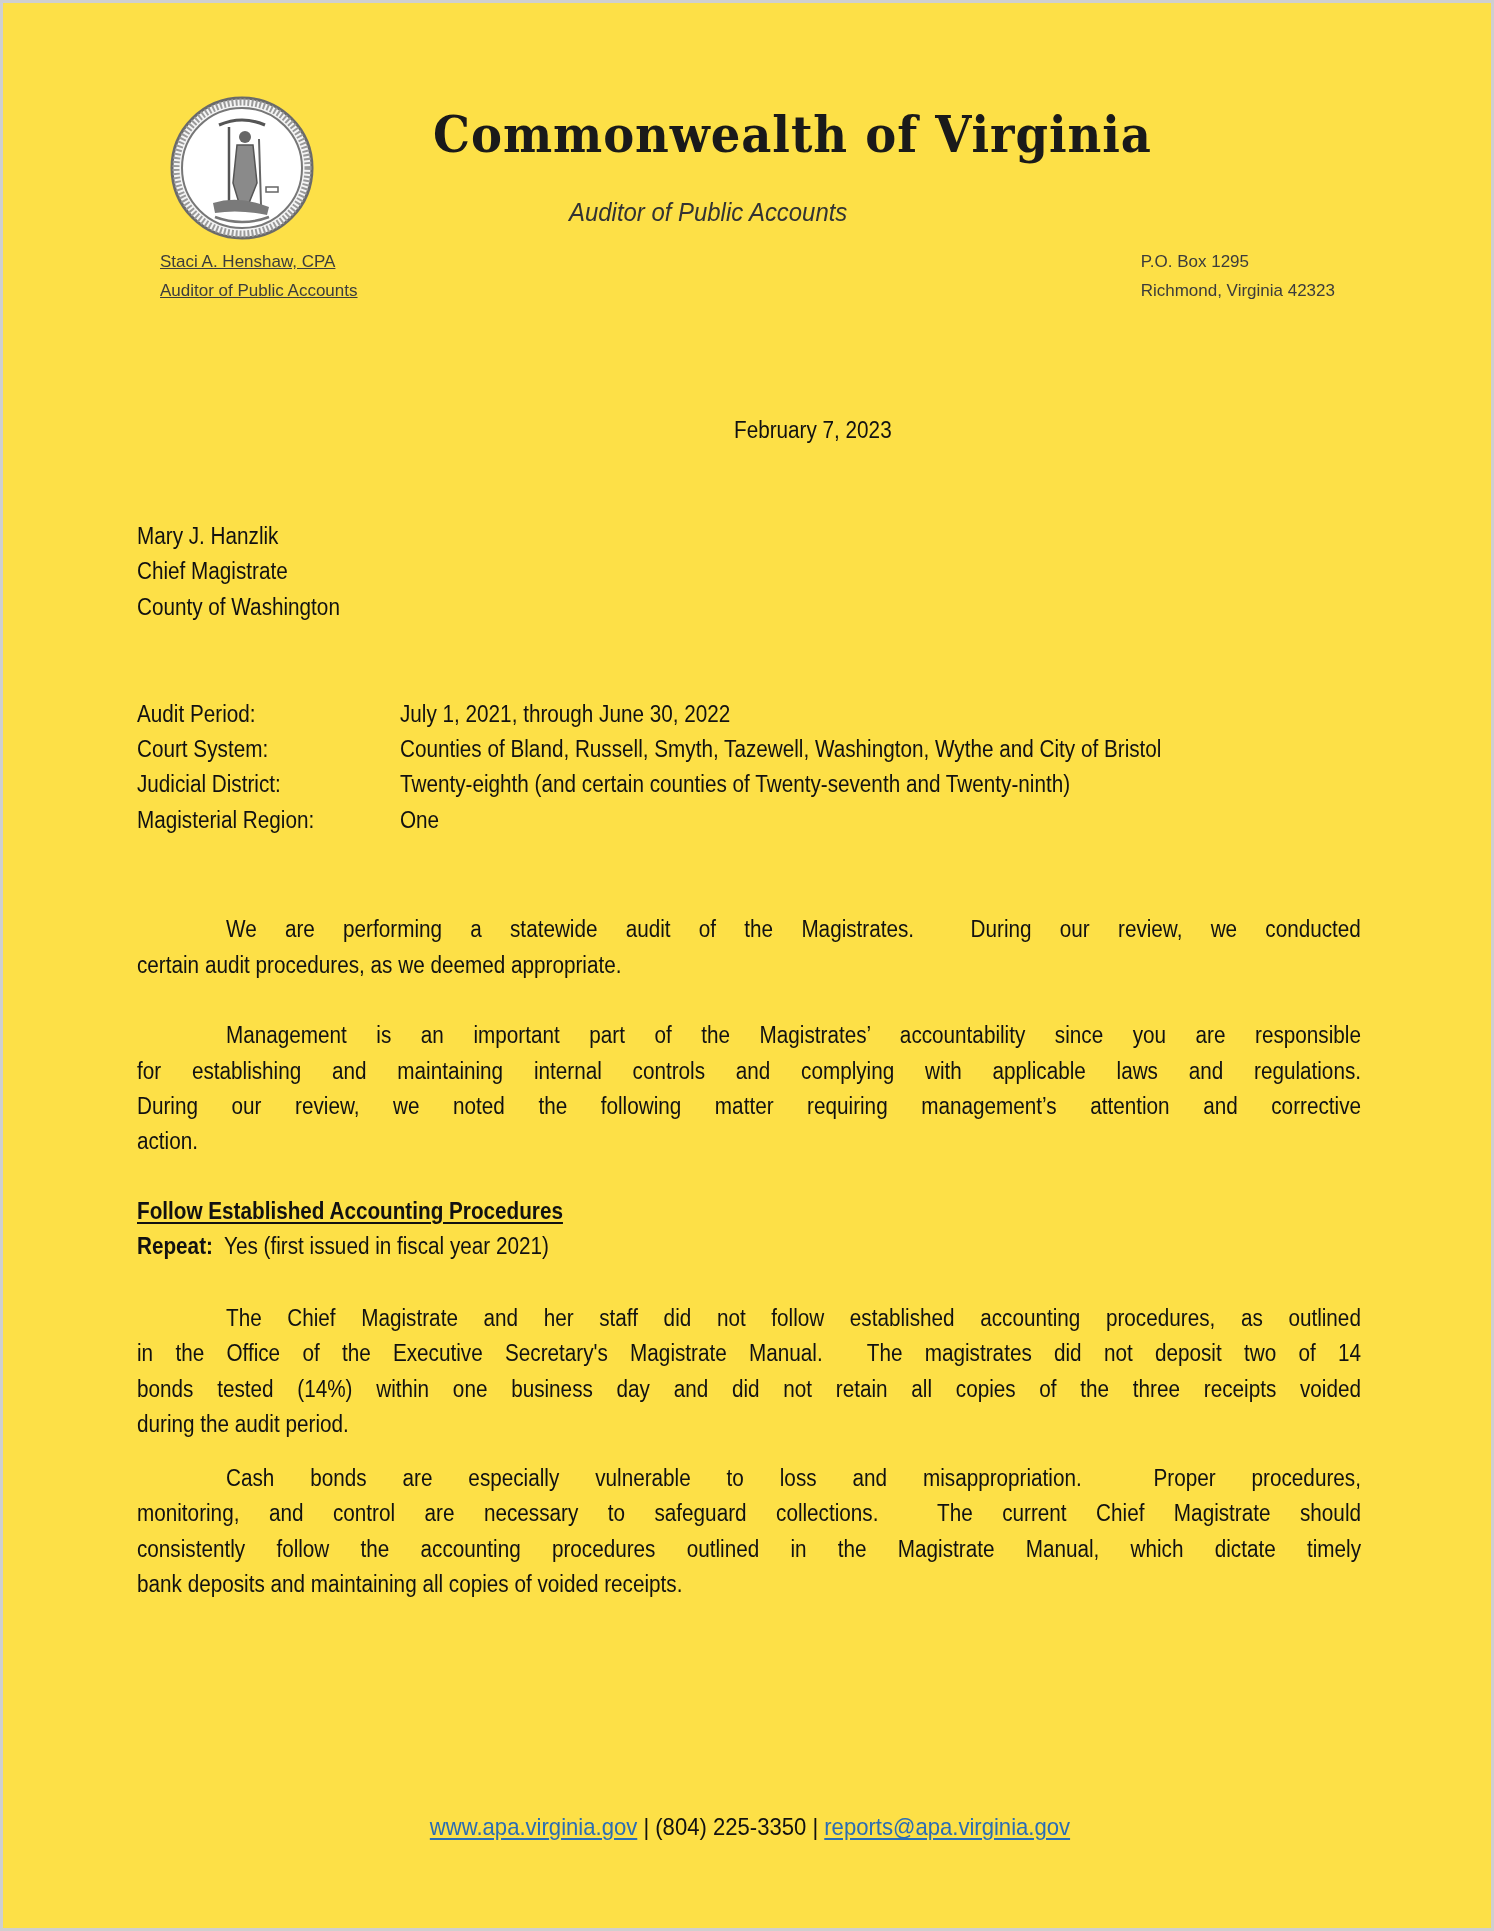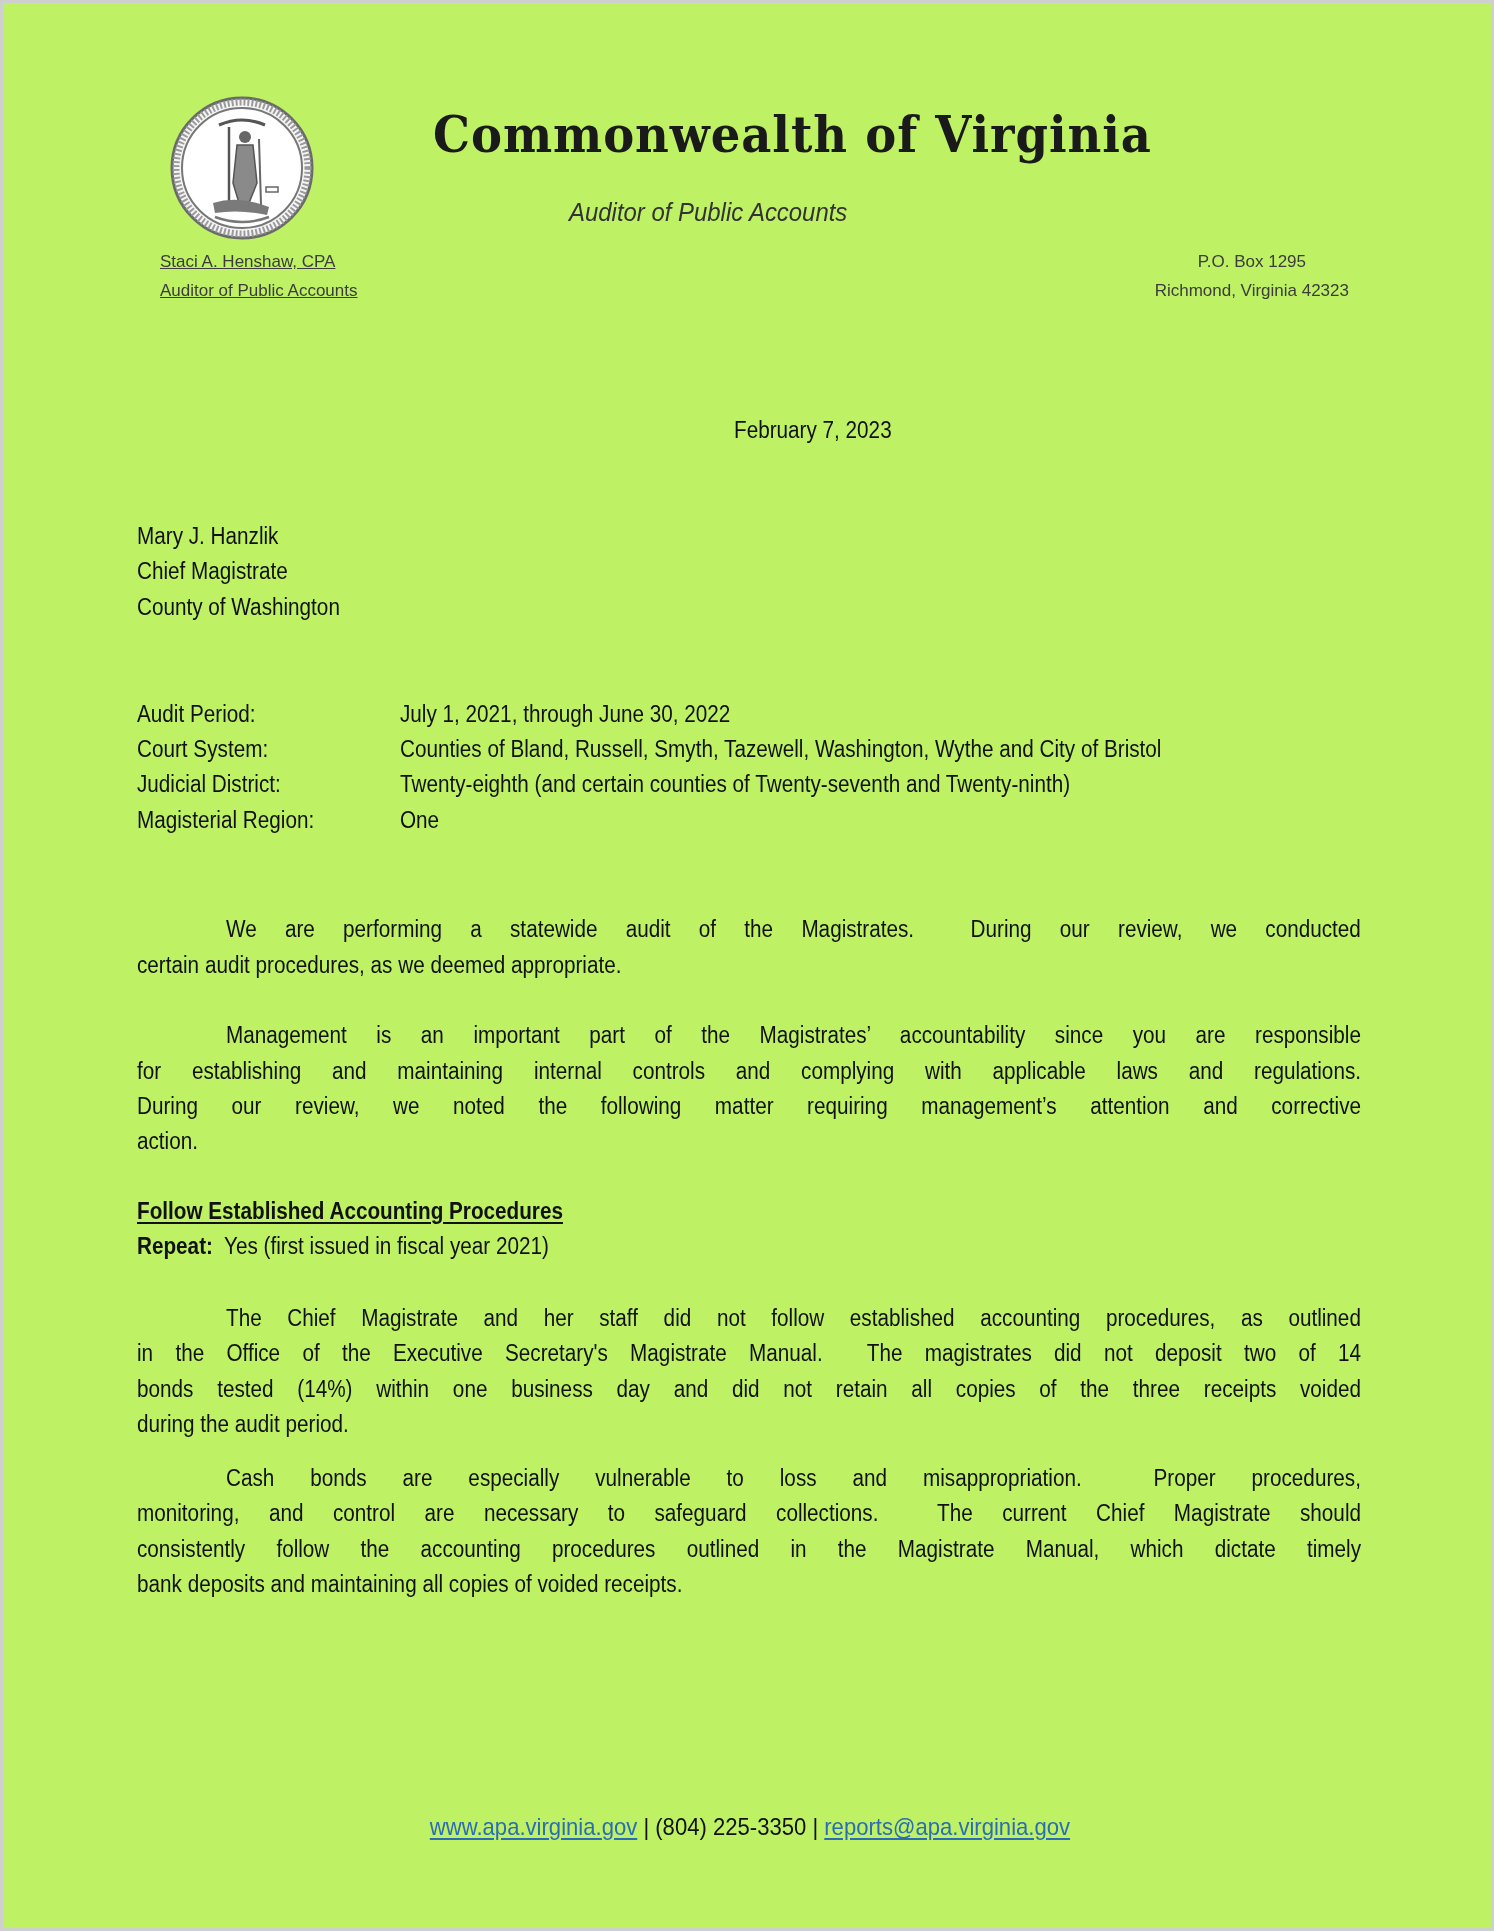--- a/index.html
+++ b/index.html
@@ -1,19 +1,19 @@
 <!DOCTYPE html>
 <html><head>
 <meta charset="utf-8">
 <style>
   html, body { margin: 0; padding: 0; background: #ffffff; }
   body { width: 1494px; height: 1931px; position: relative; overflow: hidden; }
   .page {
     position: absolute; left: 0; top: 0; width: 1488px; height: 1925px;
-    border: 3px solid #cfcfcf; background: #bef264;
+    border: 3px solid #cfcfcf; background: #fde047;
   }
   .abs { position: absolute; white-space: nowrap; }
   .seal {
     position: absolute; left: 166px; top: 92px; width: 146px; height: 146px;
   }
   .title {
     position: absolute; left: 430px; top: 100px; width: 640px;
     font-family: "DejaVu Serif", "Liberation Serif", serif;
     font-size: 50px; font-weight: bold; color: #1a1a1a;
     letter-spacing: 1px; line-height: 64px; white-space: nowrap;
@@ -23,21 +23,21 @@
     position: absolute; left: 566px; top: 192px;
     font-family: "Liberation Sans", sans-serif; font-style: italic;
     font-size: 26px; color: #333333; line-height: 34px; white-space: nowrap;
     transform: scaleX(0.92); transform-origin: left center;
   }
   .small-gray {
     font-family: "Liberation Sans", sans-serif; font-size: 17px;
     color: #3c3c3c; line-height: 29px;
   }
   .sig { position: absolute; left: 157px; top: 244px; text-decoration: underline; }
-  .addr { position: absolute; right: 142px; top: 244px; text-align: center; }
+  .addr { position: absolute; right: 156px; top: 244px; text-align: left; }
   .txt {
     font-family: "Liberation Sans", sans-serif; font-size: 23px; color: #111111;
     line-height: 35.5px; transform: scaleX(0.9); transform-origin: left center;
     white-space: nowrap;
   }
   .line {
     position: absolute; left: 134px; width: 1360px;
     font-family: "Liberation Sans", sans-serif; font-size: 23px; color: #111111;
     line-height: 36px; height: 36px; white-space: nowrap;
     text-align: justify; text-align-last: justify;

